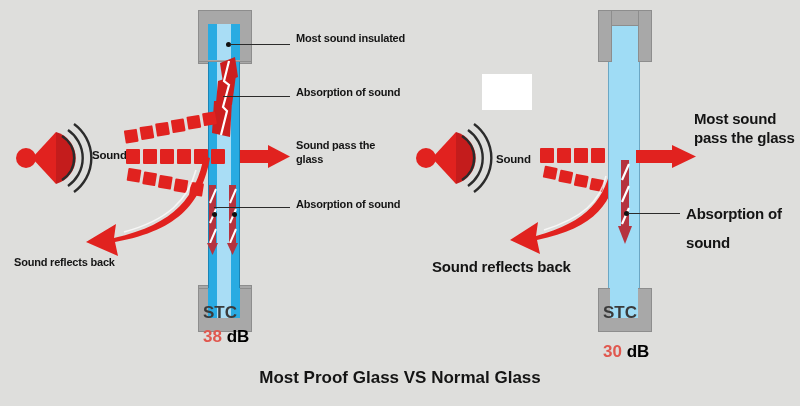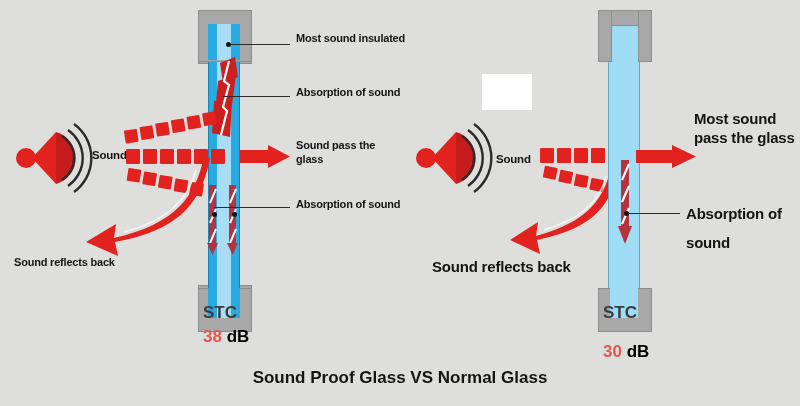--- a/index.html
+++ b/index.html
@@ -224,15 +224,15 @@
   </div>
 
   <div class="lbl lbl-md" style="left:694px;top:110px;width:112px;">Most sound
 pass the glass</div>
 
   <div class="lbl lbl-xs" style="left:686px;top:200px;width:100px;line-height:1.9;">Absorption of
 sound</div>
 
   <div class="lbl lbl-md" style="left:432px;top:258px;">Sound reflects back</div>
 
-  <div class="title" style="left:0;top:368px;">Sound Proof Glass VS Normal Glass</div>
+  <div class="title" style="left:0;top:368px;">Most Proof Glass VS Normal Glass</div>
 
 </div>
 
 </body></html>

